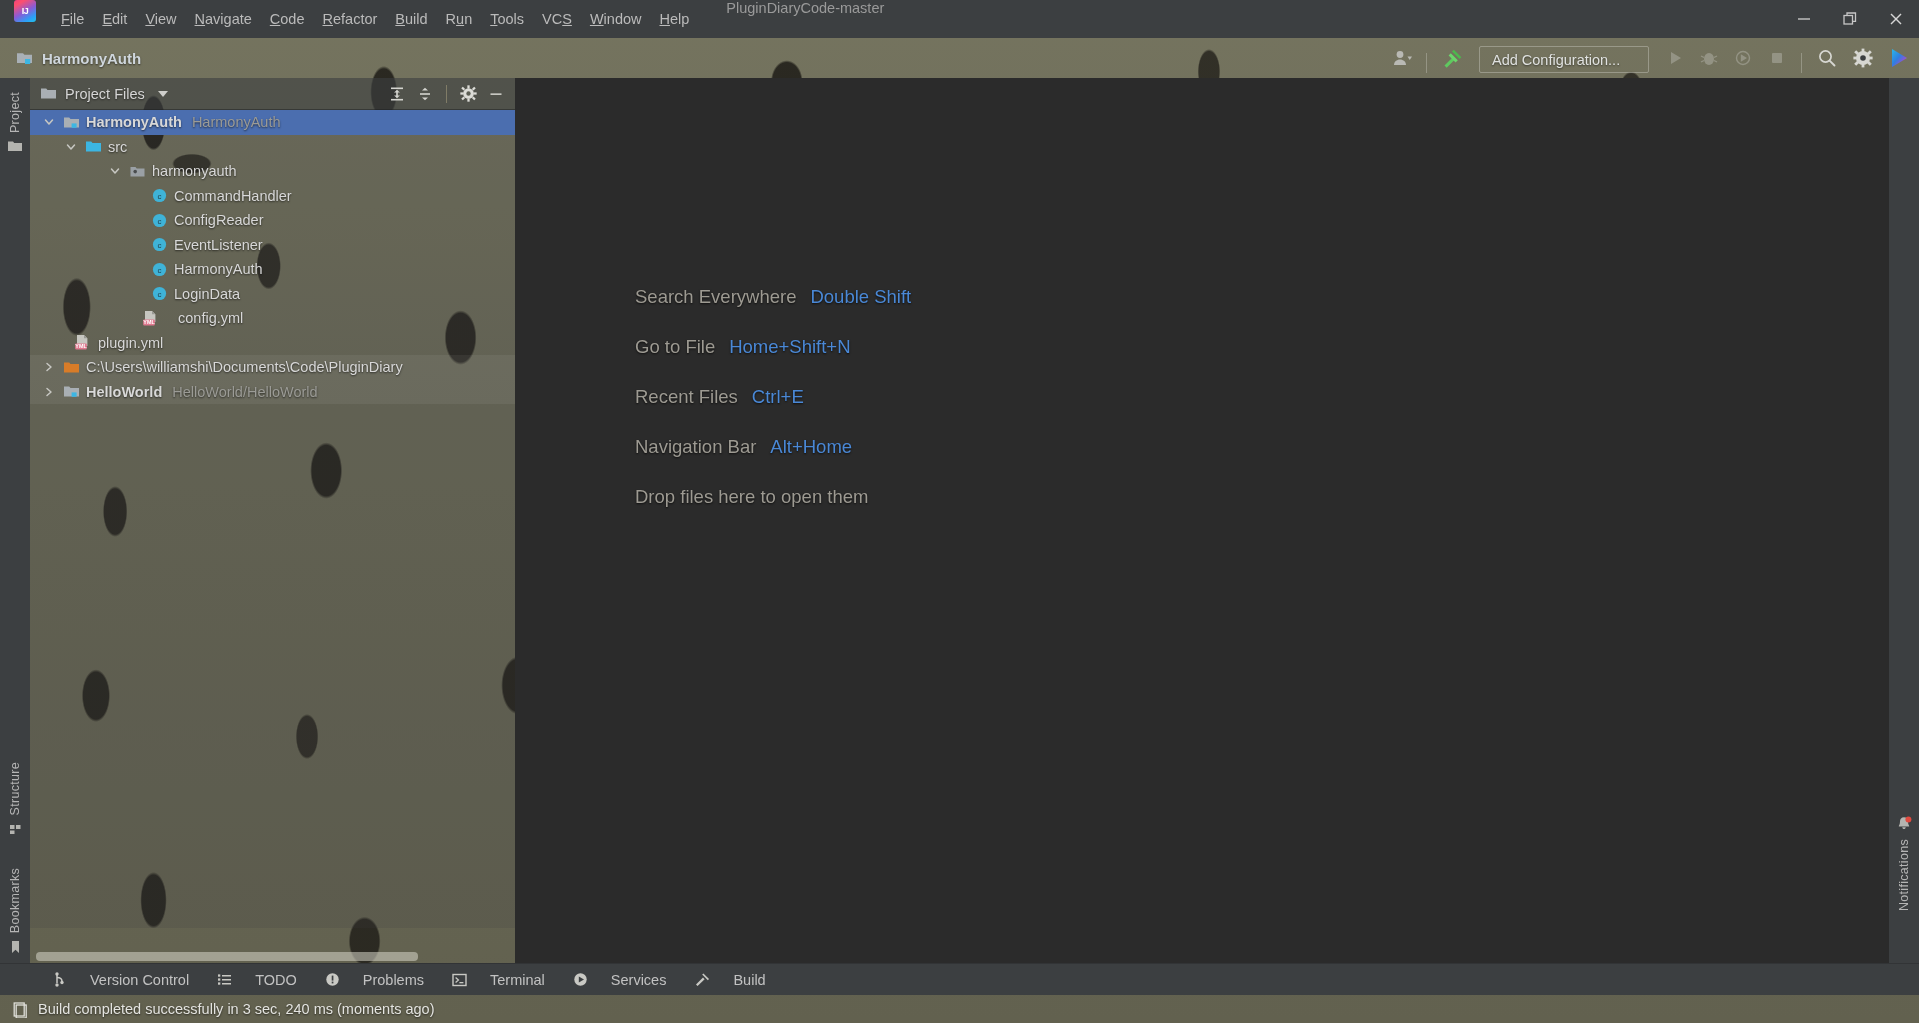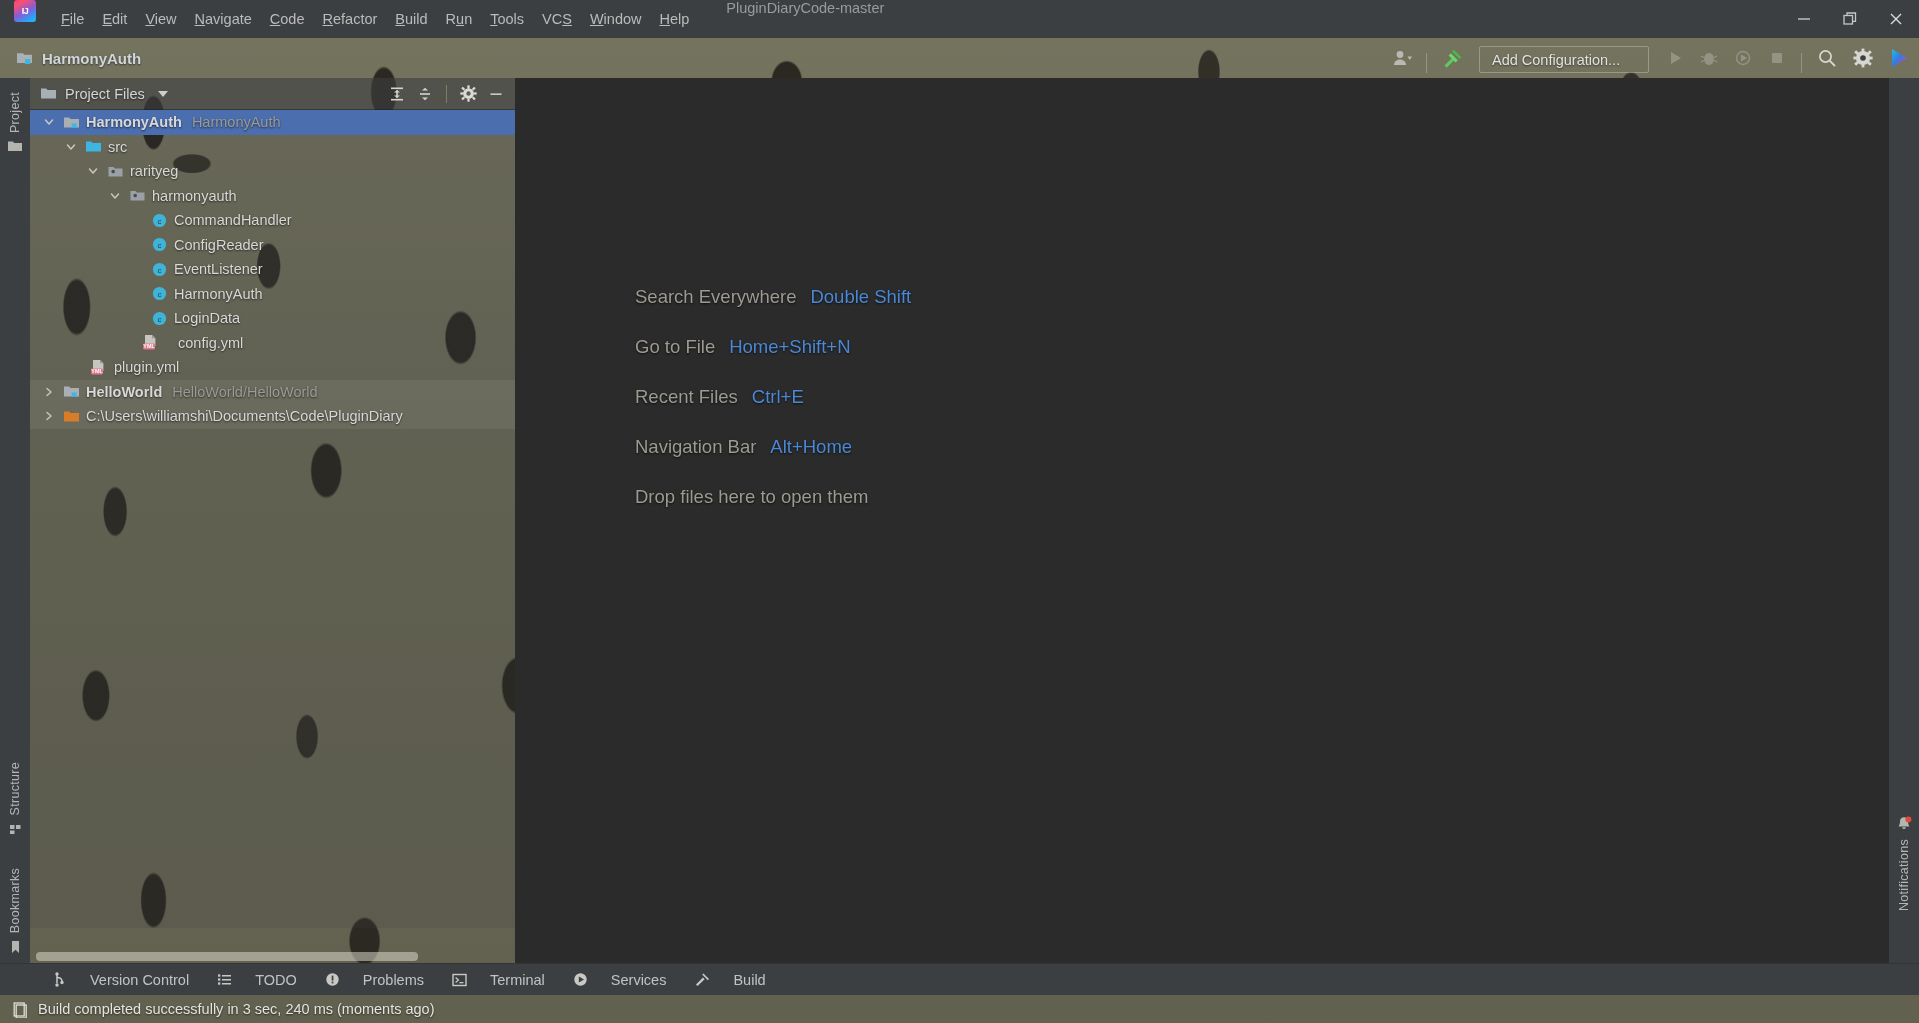--- a/index.html
+++ b/index.html
@@ -467,34 +467,20 @@
             <polyline points="2.5,4 6,8 9.5,4" fill="none" stroke="#c7c7c2" stroke-width="1.5" stroke-linecap="round" stroke-linejoin="round"></polyline>
           </svg>
         </span>
         <span class="ticon">
           <svg class="ico" width="17" height="15" viewBox="0 0 17 15">
             <path d="M1 2.6h5.2l1.3 1.5H16V12.6H1z" fill="#3cb6e3"></path>
           </svg>
         </span>
         <span class="tlabel">src</span>
       </div>
-      <div class="tree-row" style="padding-left: 52px;">
-        <span class="tw">
-          <svg class="ico" width="12" height="12" viewBox="0 0 12 12">
-            <polyline points="2.5,4 6,8 9.5,4" fill="none" stroke="#c7c7c2" stroke-width="1.5" stroke-linecap="round" stroke-linejoin="round"></polyline>
-          </svg>
-        </span>
-        <span class="ticon">
-          <svg class="ico" width="17" height="15" viewBox="0 0 17 15">
-            <path d="M1.5 3h5l1.2 1.4H15.5V12.4H1.5z" fill="#9aa0a5"></path>
-            <circle cx="6.2" cy="7.6" r="1.8" fill="#4a4d4f"></circle>
-          </svg>
-        </span>
-        <span class="tlabel">rarityeg</span>
-      </div>
       <div class="tree-row" style="padding-left: 74px;">
         <span class="tw">
           <svg class="ico" width="12" height="12" viewBox="0 0 12 12">
             <polyline points="2.5,4 6,8 9.5,4" fill="none" stroke="#c7c7c2" stroke-width="1.5" stroke-linecap="round" stroke-linejoin="round"></polyline>
           </svg>
         </span>
         <span class="ticon">
           <svg class="ico" width="17" height="15" viewBox="0 0 17 15">
             <path d="M1.5 3h5l1.2 1.4H15.5V12.4H1.5z" fill="#9aa0a5"></path>
             <circle cx="6.2" cy="7.6" r="1.8" fill="#4a4d4f"></circle>
@@ -557,59 +543,59 @@
         <span class="ticon">
           <svg class="ico" width="18" height="17" viewBox="0 0 18 17">
             <path d="M3 1h7l3.4 3.3V12H3z" fill="#c6c6c0"></path>
             <path d="M10 1l3.4 3.3H10z" fill="#9a9a94"></path>
             <rect x="1.2" y="9.6" width="11.6" height="6" rx="1" fill="#e0788f"></rect>
             <text x="7" y="14.3" font-size="5.4" font-weight="700" font-family="Liberation Sans, sans-serif" fill="#ffffff" text-anchor="middle">YML</text>
           </svg>
         </span>
         <span class="tlabel">config.yml</span>
       </div>
-      <div class="tree-row" style="padding-left: 20px; margin-left: 16px;">
+      <div class="tree-row" style="padding-left: 20px;">
         <span class="tw"></span>
         <span class="ticon">
           <svg class="ico" width="18" height="17" viewBox="0 0 18 17">
             <path d="M3 1h7l3.4 3.3V12H3z" fill="#c6c6c0"></path>
             <path d="M10 1l3.4 3.3H10z" fill="#9a9a94"></path>
             <rect x="1.2" y="9.6" width="11.6" height="6" rx="1" fill="#e0788f"></rect>
             <text x="7" y="14.3" font-size="5.4" font-weight="700" font-family="Liberation Sans, sans-serif" fill="#ffffff" text-anchor="middle">YML</text>
           </svg>
         </span>
         <span class="tlabel">plugin.yml</span>
       </div>
       <div class="tree-row highlight" style="padding-left: 8px;">
         <span class="tw">
           <svg class="ico" width="12" height="12" viewBox="0 0 12 12">
             <polyline points="4,2.5 8,6 4,9.5" fill="none" stroke="#c7c7c2" stroke-width="1.5" stroke-linecap="round" stroke-linejoin="round"></polyline>
           </svg>
         </span>
         <span class="ticon">
           <svg class="ico" width="17" height="15" viewBox="0 0 17 15">
-            <path d="M1 2.6h5.2l1.3 1.5H16V12.6H1z" fill="#a9afb4"></path>
-            <rect x="8.6" y="8.4" width="5" height="4.4" fill="#3cb6e3"></rect>
-          </svg>
-        </span>
-        <span class="tlabel bold">HelloWorld</span>
-        <span class="tsub">HelloWorld/HelloWorld</span>
+            <path d="M1 2.6h5.2l1.3 1.5H16V12.6H1z" fill="#d87c28"></path>
+          </svg>
+        </span>
+        <span class="tlabel">C:\Users\williamshi\Documents\Code\PluginDiary</span>
       </div>
       <div class="tree-row highlight" style="padding-left: 8px;">
         <span class="tw">
           <svg class="ico" width="12" height="12" viewBox="0 0 12 12">
             <polyline points="4,2.5 8,6 4,9.5" fill="none" stroke="#c7c7c2" stroke-width="1.5" stroke-linecap="round" stroke-linejoin="round"></polyline>
           </svg>
         </span>
         <span class="ticon">
           <svg class="ico" width="17" height="15" viewBox="0 0 17 15">
-            <path d="M1 2.6h5.2l1.3 1.5H16V12.6H1z" fill="#d87c28"></path>
-          </svg>
-        </span>
-        <span class="tlabel">C:\Users\williamshi\Documents\Code\PluginDiary</span>
+            <path d="M1 2.6h5.2l1.3 1.5H16V12.6H1z" fill="#a9afb4"></path>
+            <rect x="8.6" y="8.4" width="5" height="4.4" fill="#3cb6e3"></rect>
+          </svg>
+        </span>
+        <span class="tlabel bold">HelloWorld</span>
+        <span class="tsub">HelloWorld/HelloWorld</span>
       </div>
     </div>
 
   <div id="hscroll-track">
     <div id="hscroll-thumb"></div>
   </div>
 </div>
 
 <div id="editor">
   <div id="shortcuts">

